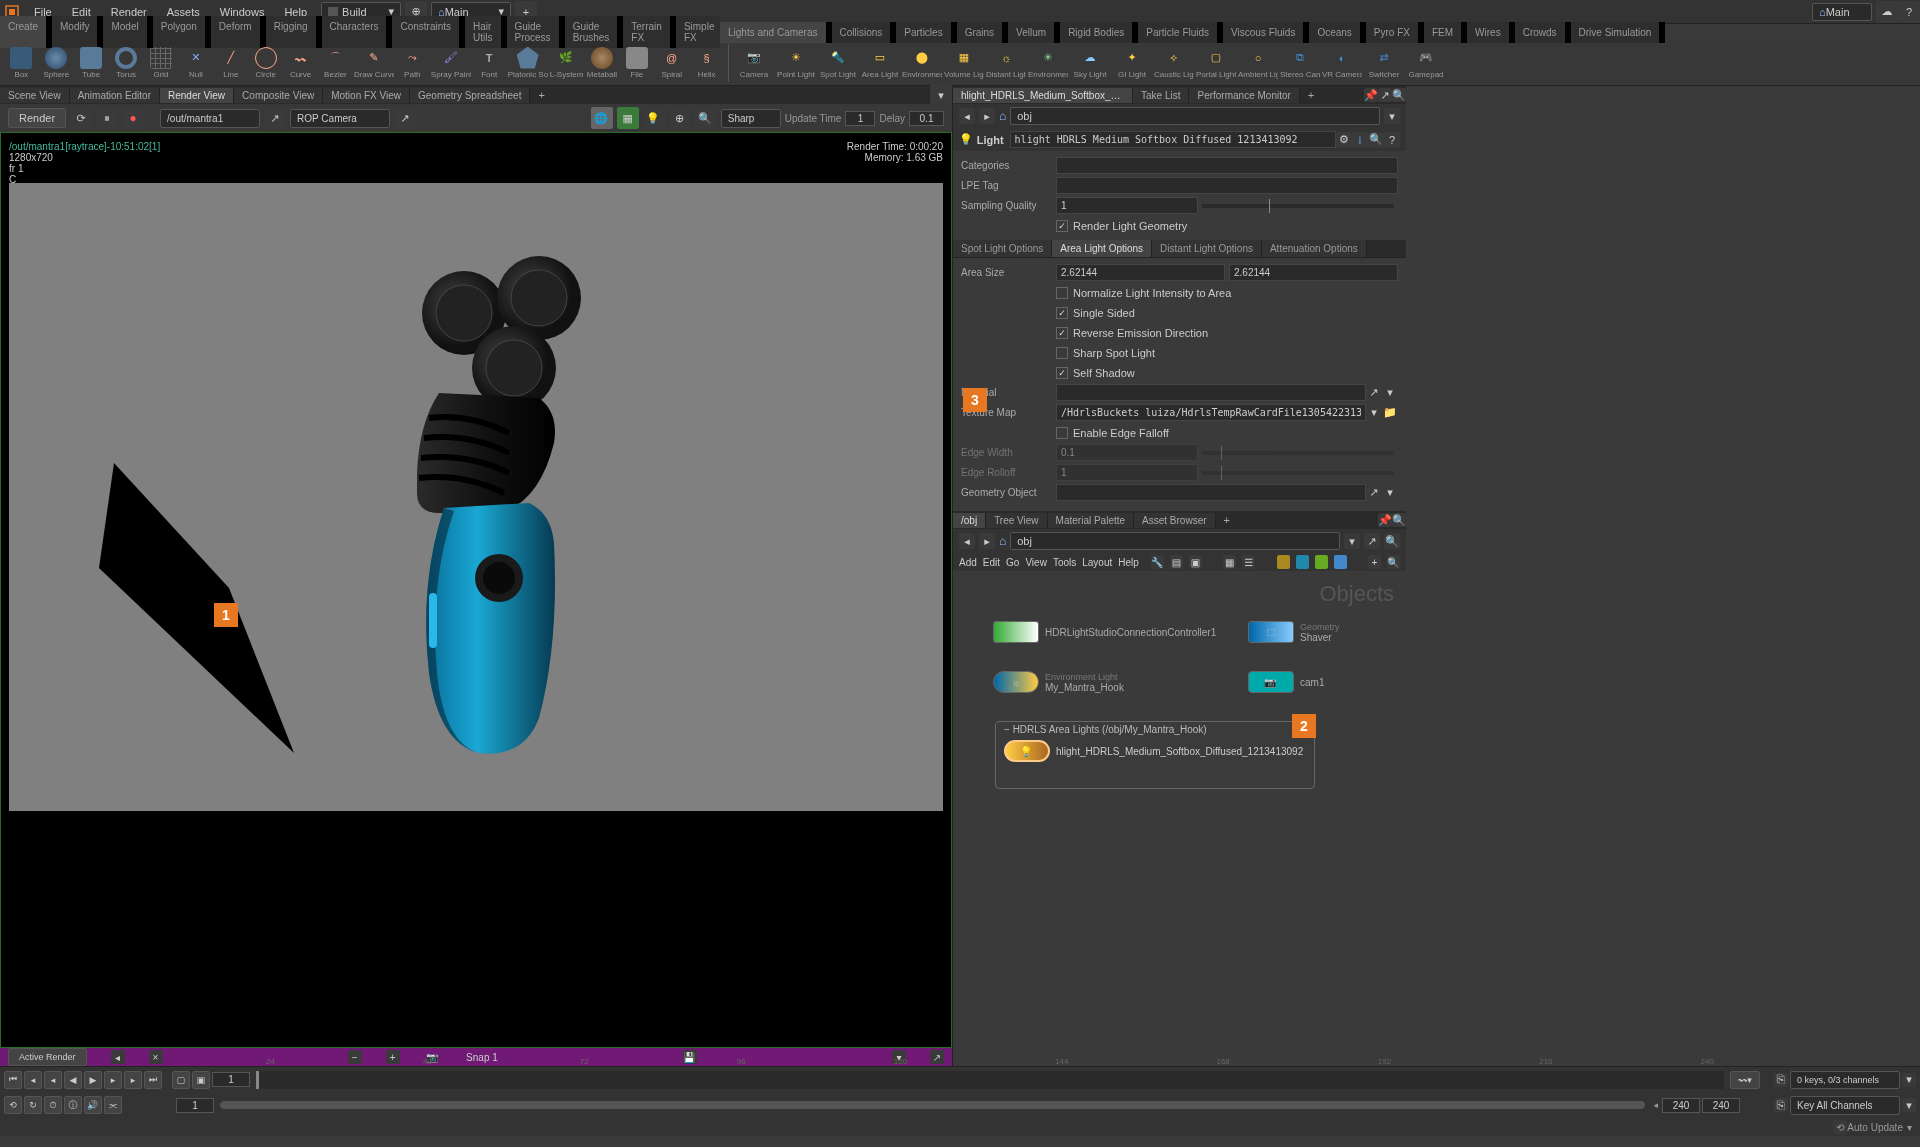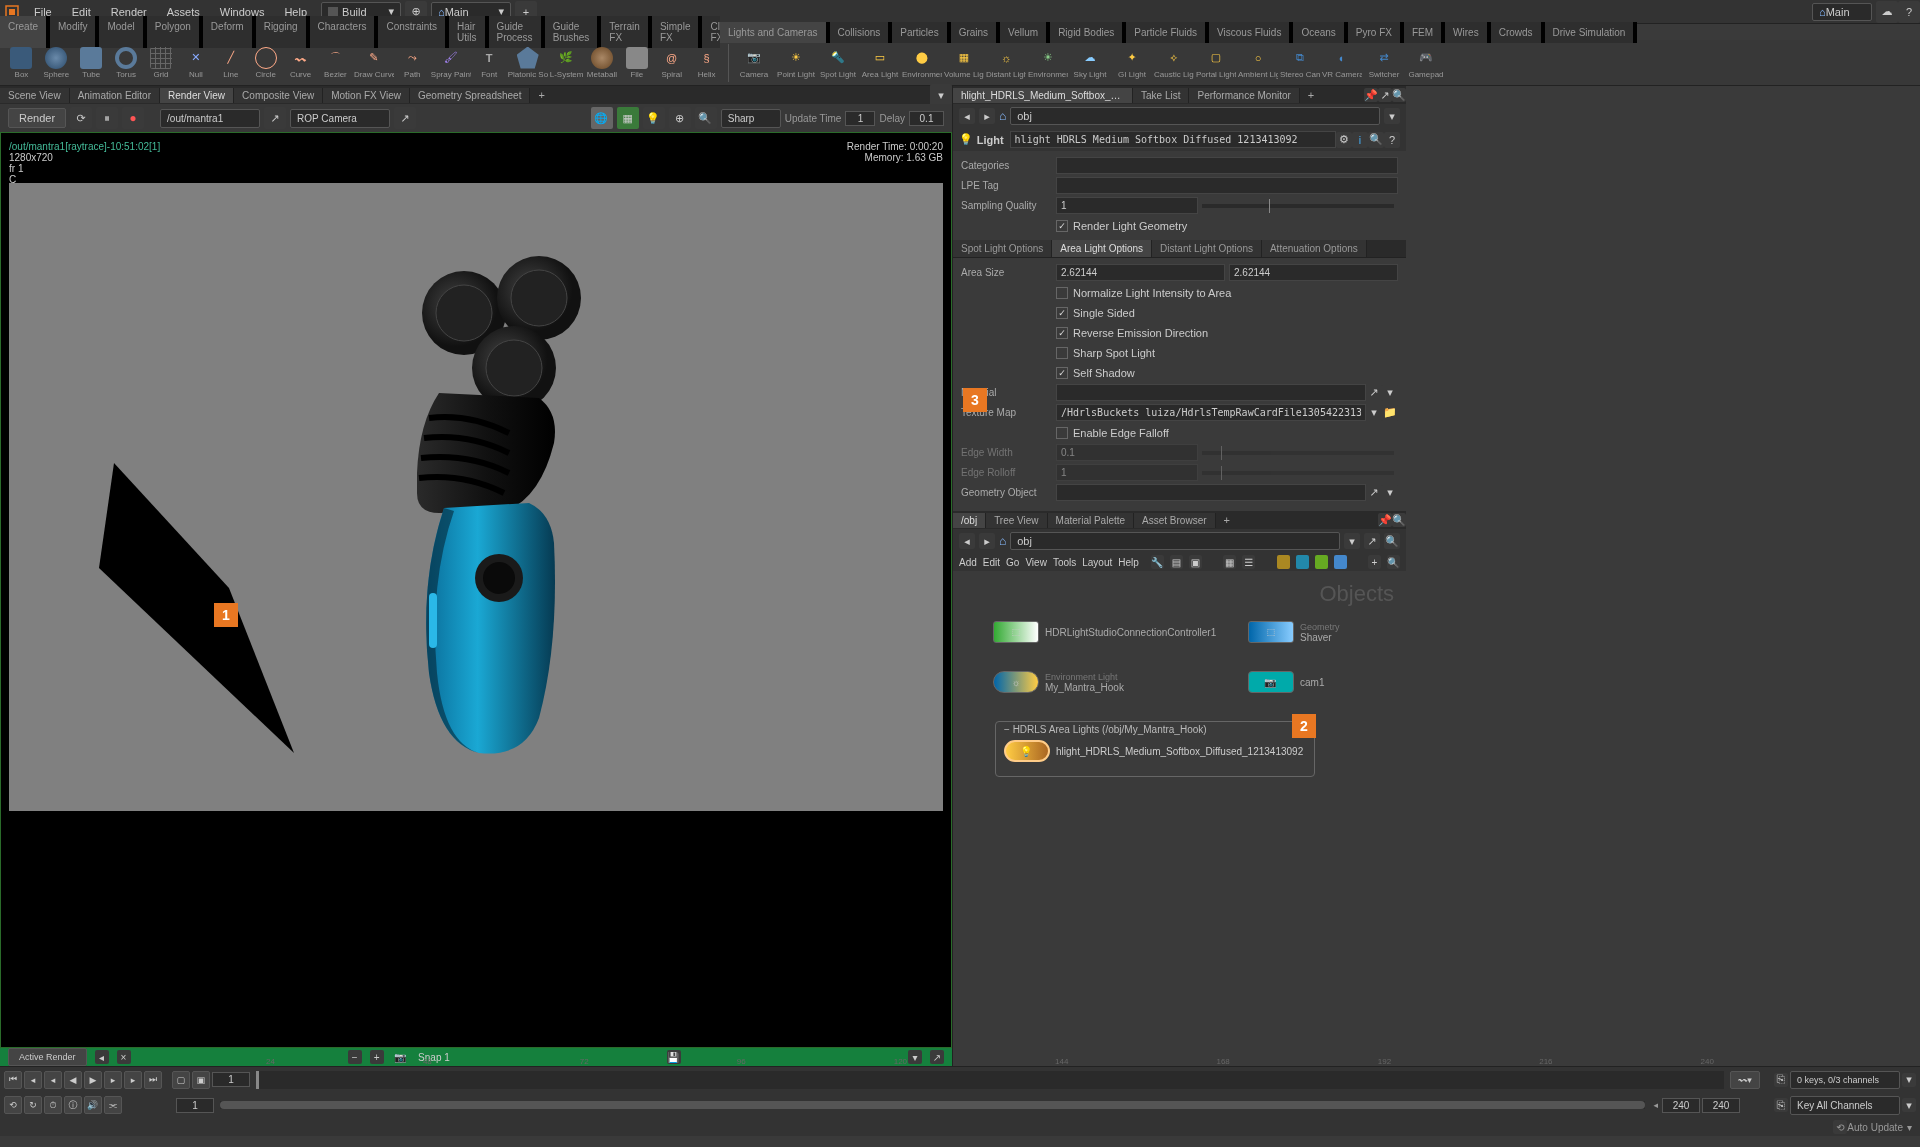--- a/index.html
+++ b/index.html
@@ -3,42 +3,42 @@
 <meta charset="utf-8">
 <style>
 * { margin: 0; padding: 0; box-sizing: border-box; font-family: Arial, sans-serif; }
 body { background: #3a3a3a; color: #ccc; font-size: 11px; overflow: hidden; width: 1920px; height: 1147px; }
 .menubar { height: 24px; background: #333; display: flex; align-items: center; border-bottom: 1px solid #222; }
 .menubar-item { padding: 4px 10px; cursor: pointer; }
 .menubar-spacer { flex: 1; }
 .menubar-icon { width: 20px; height: 20px; margin: 0 2px; display: flex; align-items: center; justify-content: center; border-radius: 2px; }
 .menubar-dropdown { background: #2a2a2a; border: 1px solid #555; padding: 2px 6px; border-radius: 2px; margin: 0 4px; min-width: 80px; display: flex; align-items: center; }
 .sec-menubar { height: 16px; background: #3a3a3a; display: flex; align-items: center; font-size: 10px; }
-.sec-tab { padding: 5px 8px; background: #2e2e2e; border-right: 4px solid #000000; cursor: pointer; color: #999; }
+.sec-tab { padding: 5px 8px; background: #2e2e2e; border-right: 6px solid #000000; cursor: pointer; color: #999; }
 .shelf { height: 46px; background: #383838; display: flex; align-items: center; border-bottom: 1px solid #222; padding: 0 4px; overflow: hidden; }
 .shelf-item { display: flex; flex-direction: column; align-items: center; width: 40px; margin: 0 1px; cursor: pointer; }
 .shelf-icon { width: 22px; height: 22px; border-radius: 3px; margin-bottom: 1px; display: flex; align-items: center; justify-content: center; }
 .shelf-label { font-size: 8px; color: #999; text-align: center; white-space: nowrap; overflow: hidden; width: 100%; }
 .shelf-divider { width: 1px; height: 38px; background: #555; margin: 0 4px; }
 .main-area { display: flex; height: 980px; }
 .left-panel { width: 953px; display: flex; flex-direction: column; border-right: 1px solid #222; }
 .right-panel { width: 453px; display: flex; flex-direction: column; background: #3a3a3a; }
 .tabbar { height: 18px; background: #2a2a2a; display: flex; align-items: center; }
 .tab { padding: 2px 8px; background: #333; border-right: 1px solid #222; cursor: pointer; font-size: 10px; color: #aaa; }
 .tab.active { background: #444; color: #ddd; }
 .tab-plus { padding: 2px 8px; color: #aaa; cursor: pointer; }
 .render-toolbar { height: 28px; background: #383838; display: flex; align-items: center; padding: 0 8px; gap: 4px; }
 .btn { background: #444; border: 1px solid #555; padding: 3px 10px; border-radius: 2px; cursor: pointer; font-size: 11px; }
 .icon-btn { width: 22px; height: 22px; background: #3a3a3a; border-radius: 2px; display: flex; align-items: center; justify-content: center; cursor: pointer; }
 .dropdown { background: #2a2a2a; border: 1px solid #555; padding: 3px 6px; border-radius: 2px; font-size: 10px; min-width: 100px; }
 .viewport { flex: 1; background: #000; position: relative; border: 1px solid #2a6b2a; }
 .viewport-info { position: absolute; top: 8px; left: 8px; color: #4b9; font-size: 10px; }
 .viewport-info2 { position: absolute; top: 8px; right: 8px; color: #ccc; font-size: 10px; text-align: right; }
 .render-img { position: absolute; top: 50px; left: 8px; right: 8px; height: 628px; background: #808080; display: flex; align-items: center; justify-content: center; }
-.bottom-bar { height: 18px; background: #15803d; display: flex; align-items: center; padding: 0 8px; gap: 8px; font-size: 10px; }
+.bottom-bar { height: 18px; background: #701a75; display: flex; align-items: center; padding: 0 8px; gap: 24px; font-size: 10px; }
 .param-header { height: 24px; background: #333; display: flex; align-items: center; padding: 0 6px; gap: 4px; }
 .param-path { flex: 1; background: #2a2a2a; border: 1px solid #555; padding: 2px 6px; border-radius: 2px; }
 .param-section { padding: 4px 8px; }
 .param-row { display: flex; align-items: center; height: 19px; margin: 1px 0; }
 .param-label { width: 95px; text-align: left; padding-right: 8px; font-size: 10px; color: #aaa; }
 .param-input { flex: 1; background: #2a2a2a; border: 1px solid #444; padding: 2px 4px; font-size: 10px; color: #ccc; }
 .param-checkbox { width: 12px; height: 12px; border: 1px solid #666; margin-right: 5px; display: flex; align-items: center; justify-content: center; font-size: 9px; }
 .param-checkbox.checked::after { content: '✓'; color: #ddd; }
 .param-tabs { display: flex; background: #2a2a2a; border-bottom: 1px solid #222; }
 .param-tab { padding: 3px 8px; font-size: 10px; cursor: pointer; color: #999; background: #333; border-right: 1px solid #222; }
@@ -597,21 +597,21 @@
           </div>
       </div>
       <div class="node" style="left:295px;top:100px">
         <div class="node-box" style="background:#0aa;border-radius:4px">
             <span style="font-size:10px">📷</span>
           </div>
         <div>
             <div class="node-label">cam1</div>
           </div>
       </div>
-      <div class="node-group" style="left:42px;top:150px;width:320px;height:56px">
+      <div class="node-group" style="left:42px;top:150px;width:320px;height:68px">
         <div style="font-size:10px;color:#bbb;margin-top:-6px">− <span>HDRLS Area Lights (/obj/My_Mantra_Hook)</span></div>
         <div class="marker" style="right:-2px;top:-8px">2</div>
         <div class="node" style="left:8px;top:18px">
           <div class="node-box" style="background:linear-gradient(90deg,#fc4,#a62);border-radius:11px;border:2px solid #fc8">
               <span style="font-size:10px">💡</span>
             </div>
           <div class="node-label" style="color:#ccc">hlight_HDRLS_Medium_Softbox_Diffused_1213413092</div>
         </div>
       </div>
     </div>

